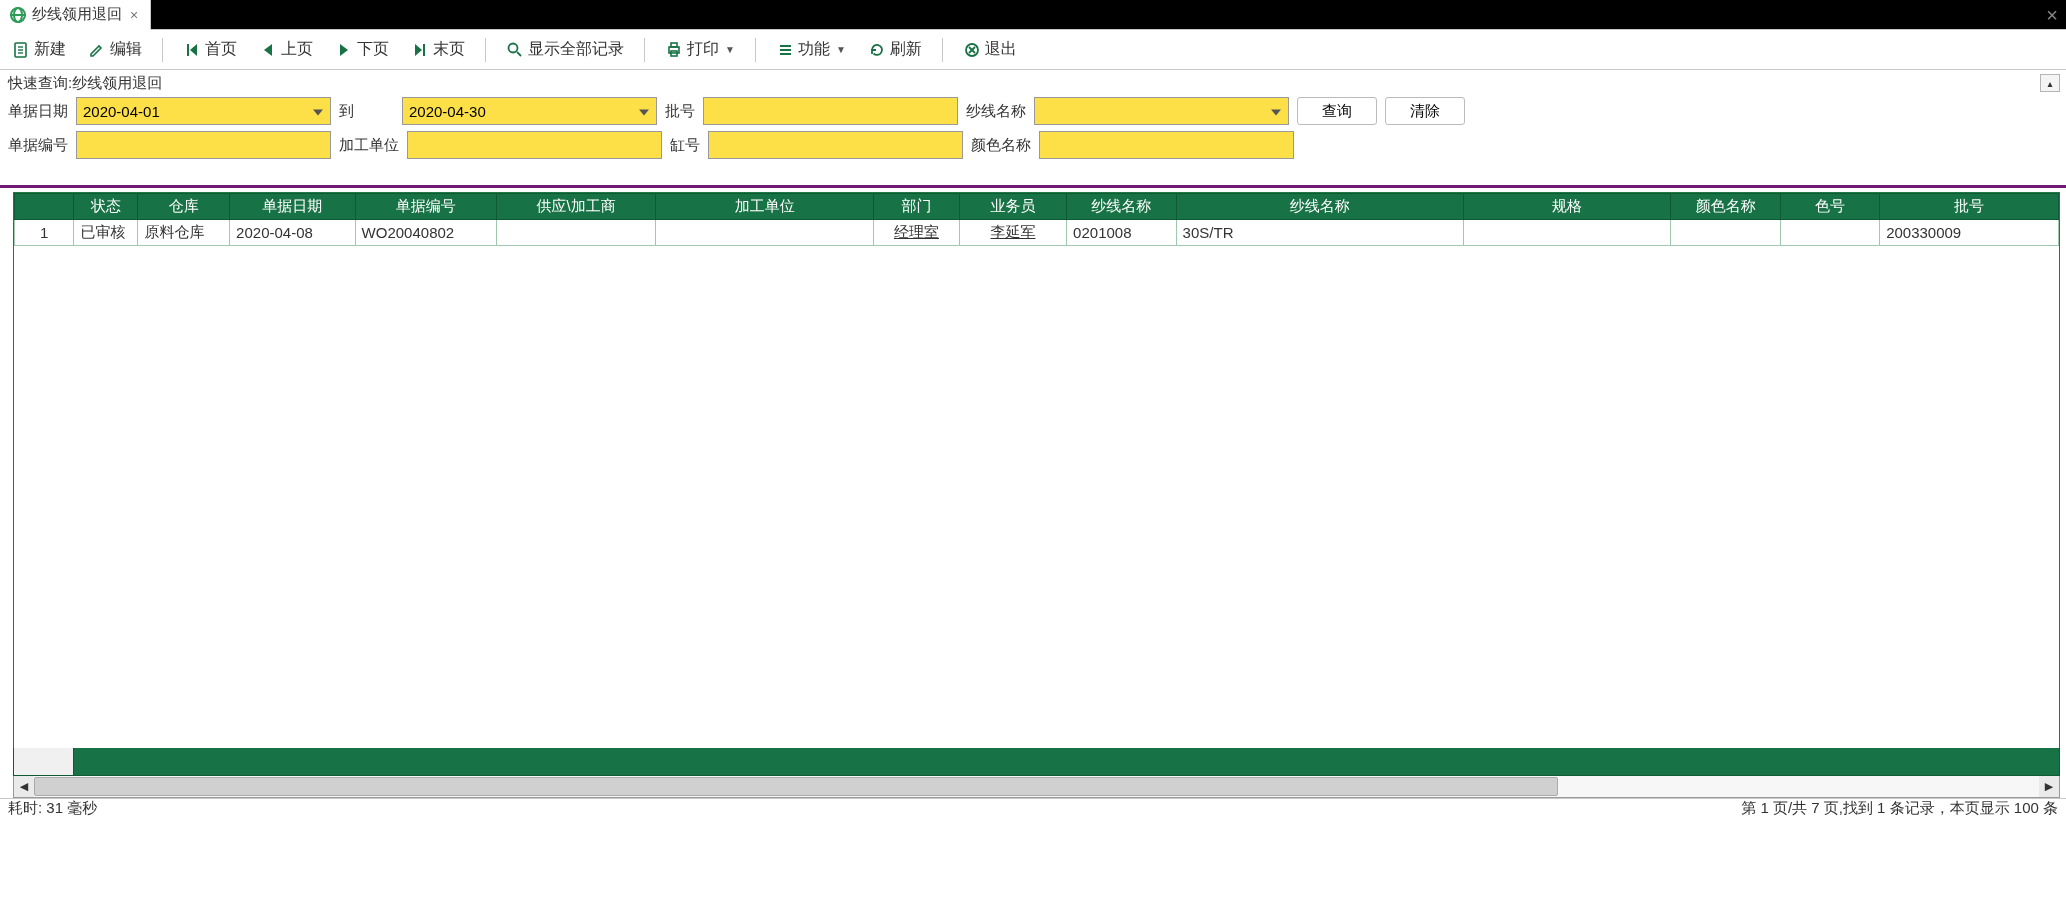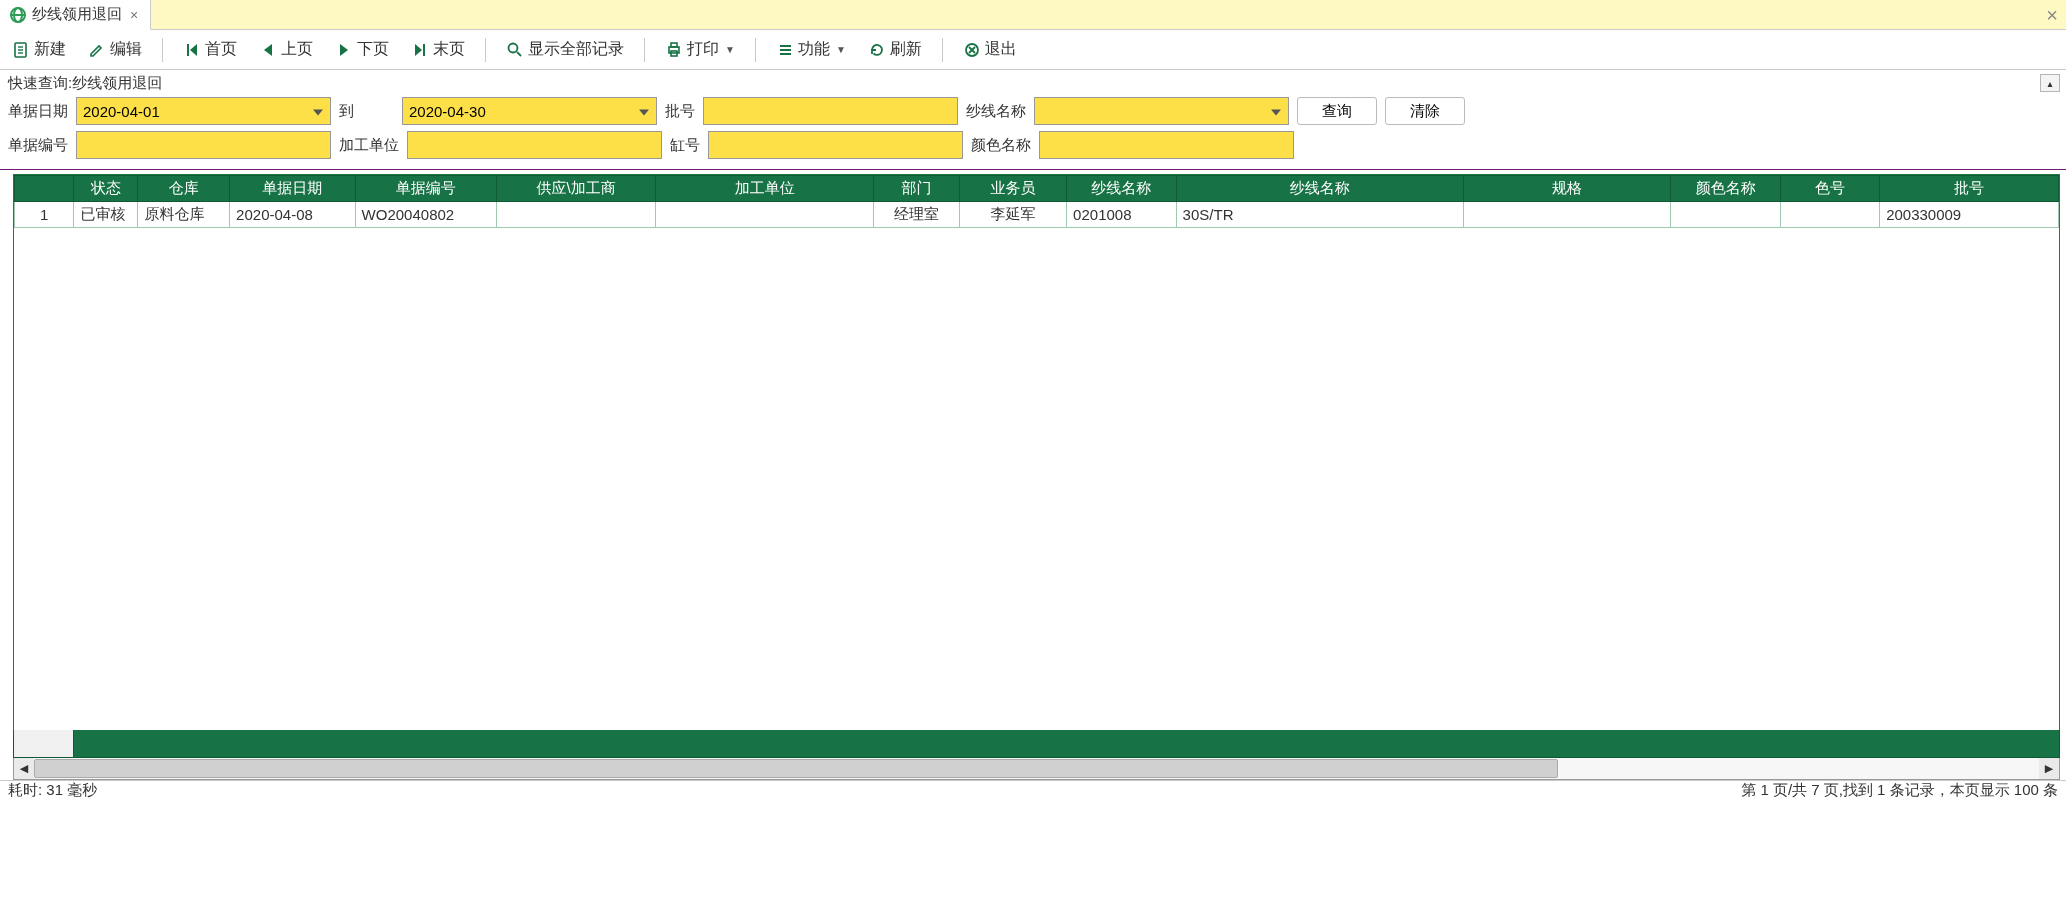--- a/index.html
+++ b/index.html
@@ -6,21 +6,21 @@
   body {
     font-family: "Microsoft YaHei", Arial, sans-serif;
     font-size: 15px;
     background: #ffffff;
     color: #333;
     overflow: hidden;
   }
   .tab-bar {
     height: 30px;
     border-bottom: 1px solid #c9c9c9;
-    background: #fef9c3;
+    background: #000000;
     display: flex;
     align-items: stretch;
     position: relative;
   }
   .tab {
     display: flex;
     align-items: center;
     padding: 0 10px;
     border-right: 1px solid #c9c9c9;
     background: #f7f7f7;
@@ -44,22 +44,22 @@
   .tb-sep { width:1px; height:24px; background:#c9c9c9; margin:0 4px;}
   .tb-btn {
     display:flex; align-items:center; gap:4px; padding:3px 6px;
     cursor:pointer; color:#333; font-size:16px; border-radius:3px;
   }
   .ic { width:18px; height:18px; display:inline-flex; align-items:center; justify-content:center; }
   .ic svg { width:18px; height:18px; }
   .dropdown-caret { font-size:10px; color:#555; margin-left:2px;}
   .quick-query {
     position:relative;
-    border-bottom:1px solid #701a75;
-    padding: 4px 8px 0 8px;
+    border-bottom:3px solid #701a75;
+    padding: 4px 8px 16px 8px;
   }
   .qq-title { font-size:15px; color:#333; margin-bottom:4px;}
   .qq-collapse {
     position:absolute; right:6px; top:4px;
     width:20px; height:18px; border:1px solid #b5b5b5;
     background:#f4f4f4; display:flex; align-items:center; justify-content:center;
     font-size:10px; cursor:pointer;
   }
   .qq-rows { display:flex; flex-direction:column; gap:6px; padding-bottom:10px;}
   .qq-row { display:flex; align-items:center; gap:8px; flex-wrap:nowrap;}
@@ -114,21 +114,21 @@
     height:22px; display:flex; align-items:stretch; border:1px solid #999; border-top:none;
     background:#f0f0f0;
   }
   .hs-btn { width:20px; display:flex; align-items:center; justify-content:center; background:#eaeaea; cursor:pointer; font-size:11px;}
   .hs-track { flex:1; position:relative; background:#f7f7f7;}
   .hs-thumb { position:absolute; left:0; top:1px; bottom:1px; width:76%; background:#d0d0d0; border:1px solid #aaa; border-radius:2px;}
   .status-bar {
     height:28px; display:flex; align-items:flex-start; justify-content:space-between;
     padding:0 8px; font-size:15px; border-top:1px solid #c9c9c9; background:#fff;
   }
-  .td-center { text-align:center;}
+  .td-center { text-align:center;text-decoration:underline;}
 </style>
 </head>
 <body>
 
 <div class="tab-bar">
   <div class="tab active">
     <span class="globe-icon"></span>
     <span>纱线领用退回</span>
     <span class="tab-close">×</span>
   </div>

